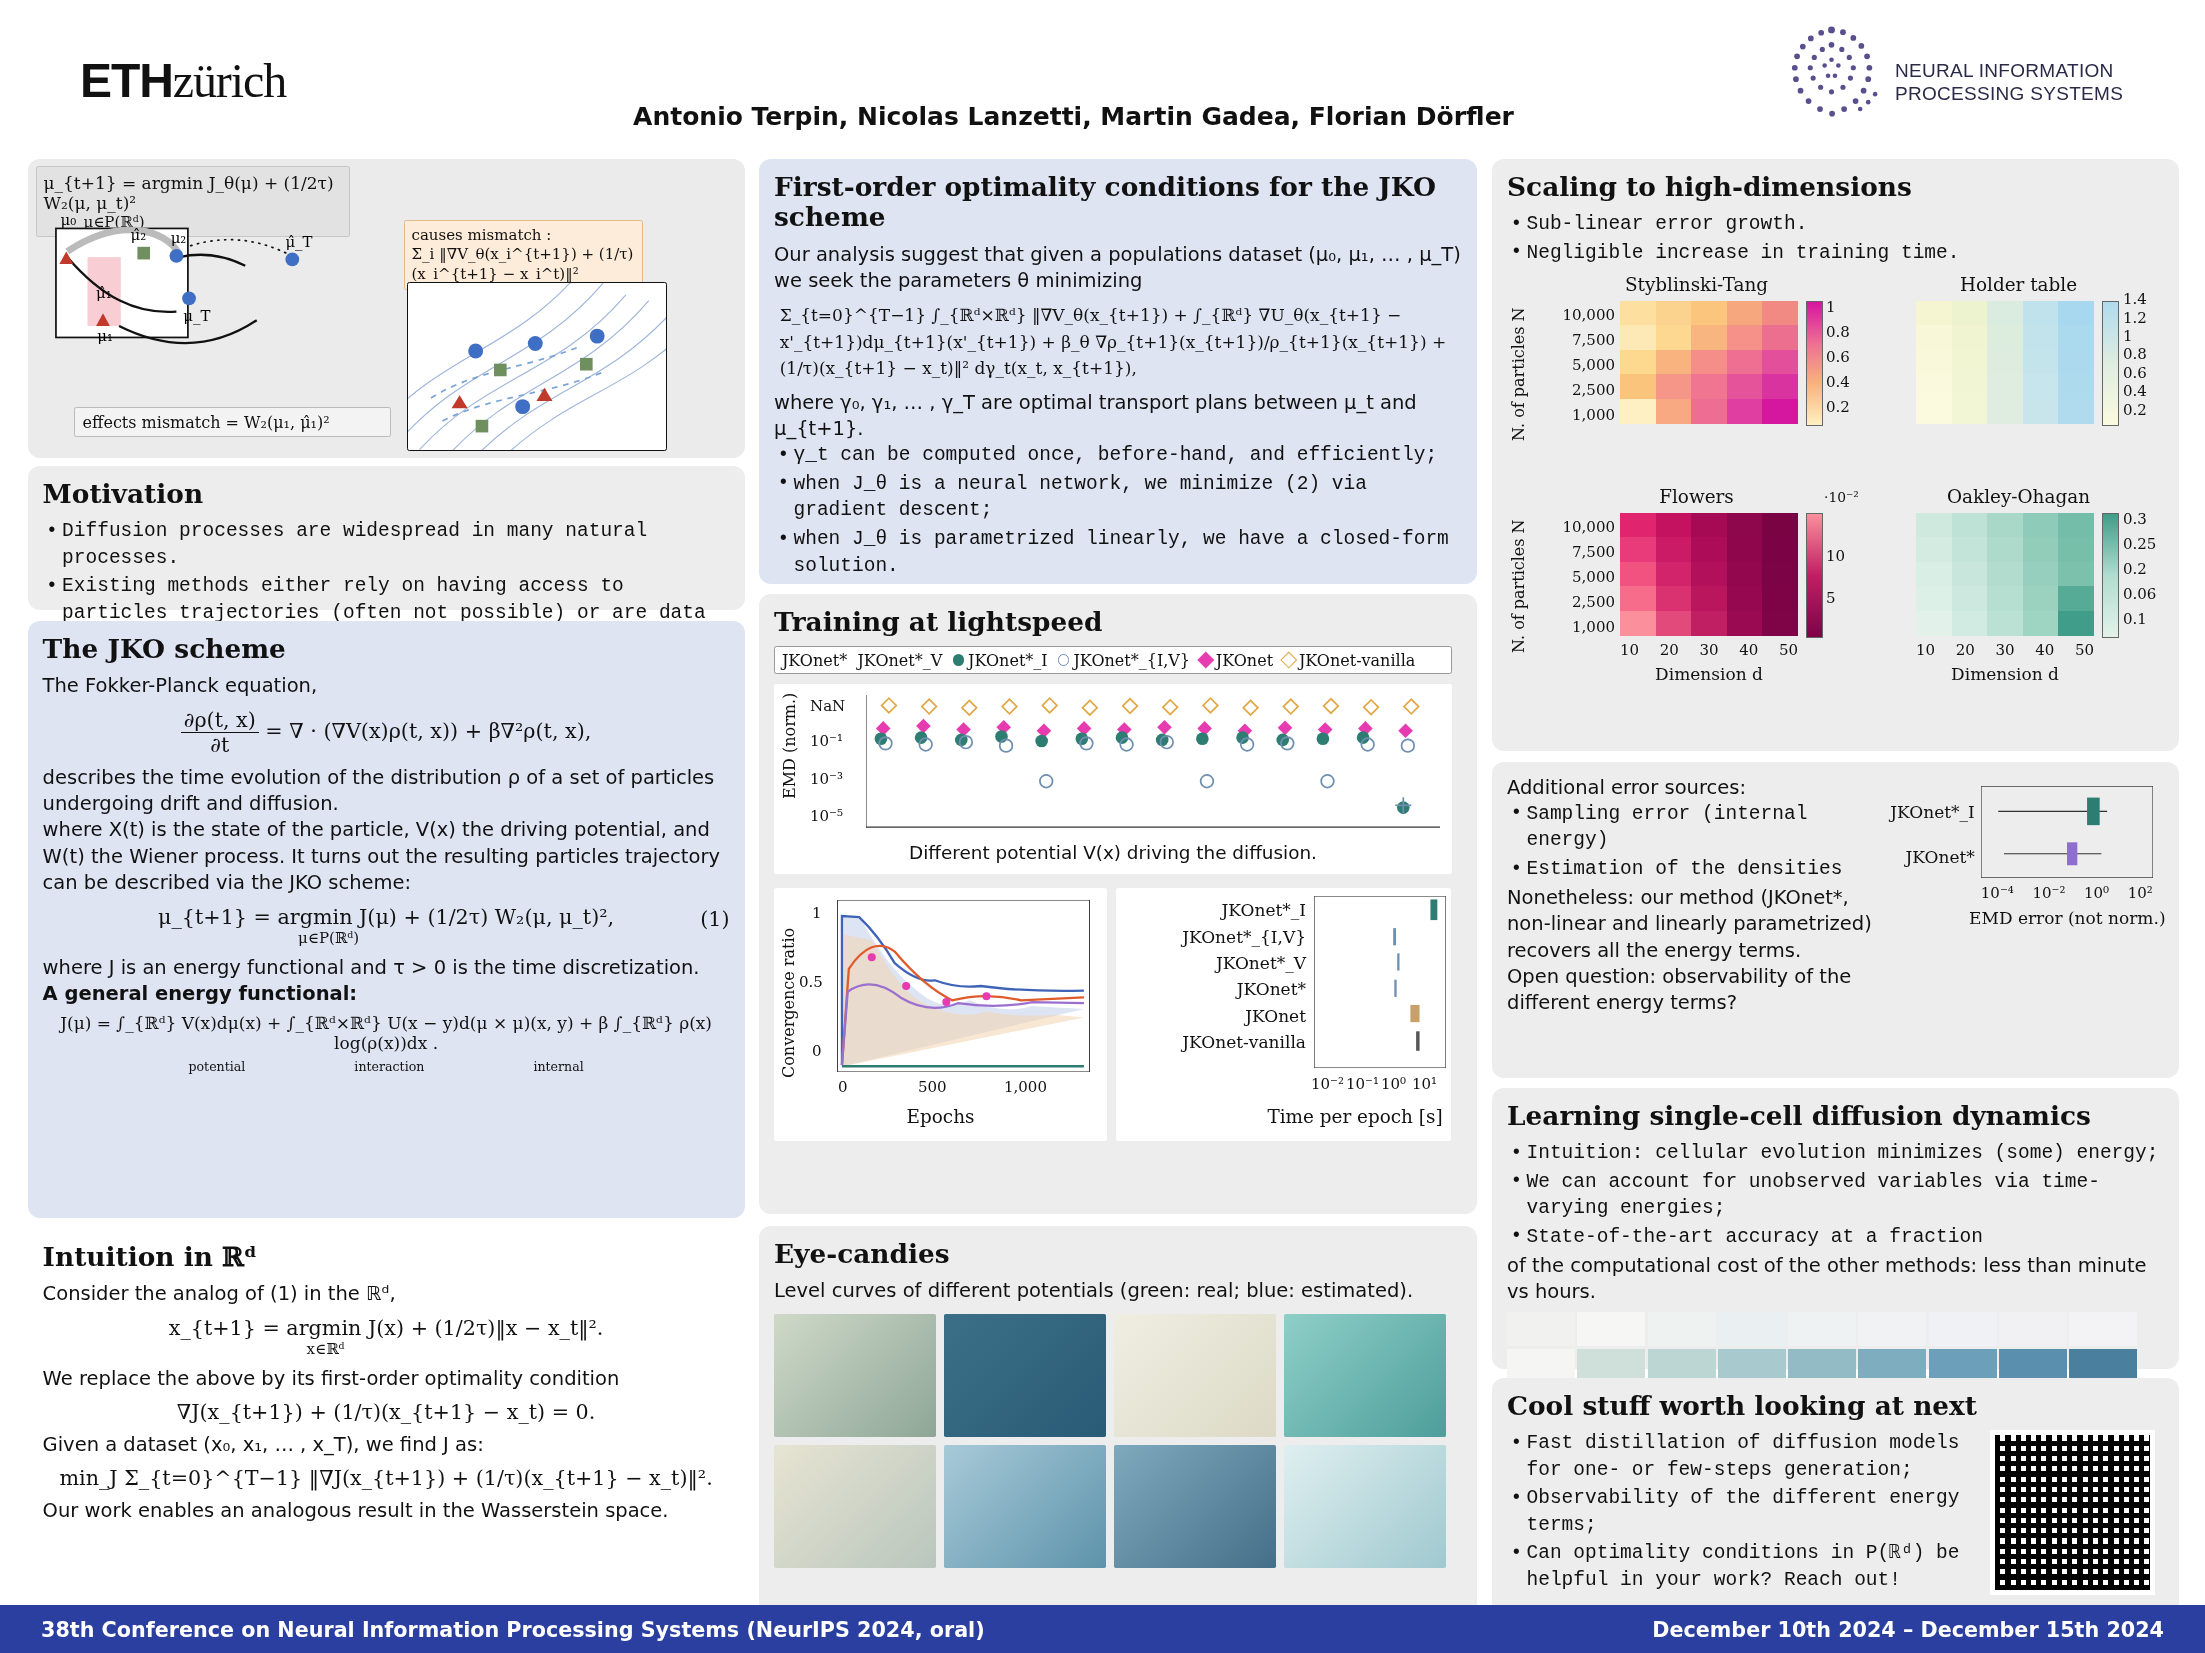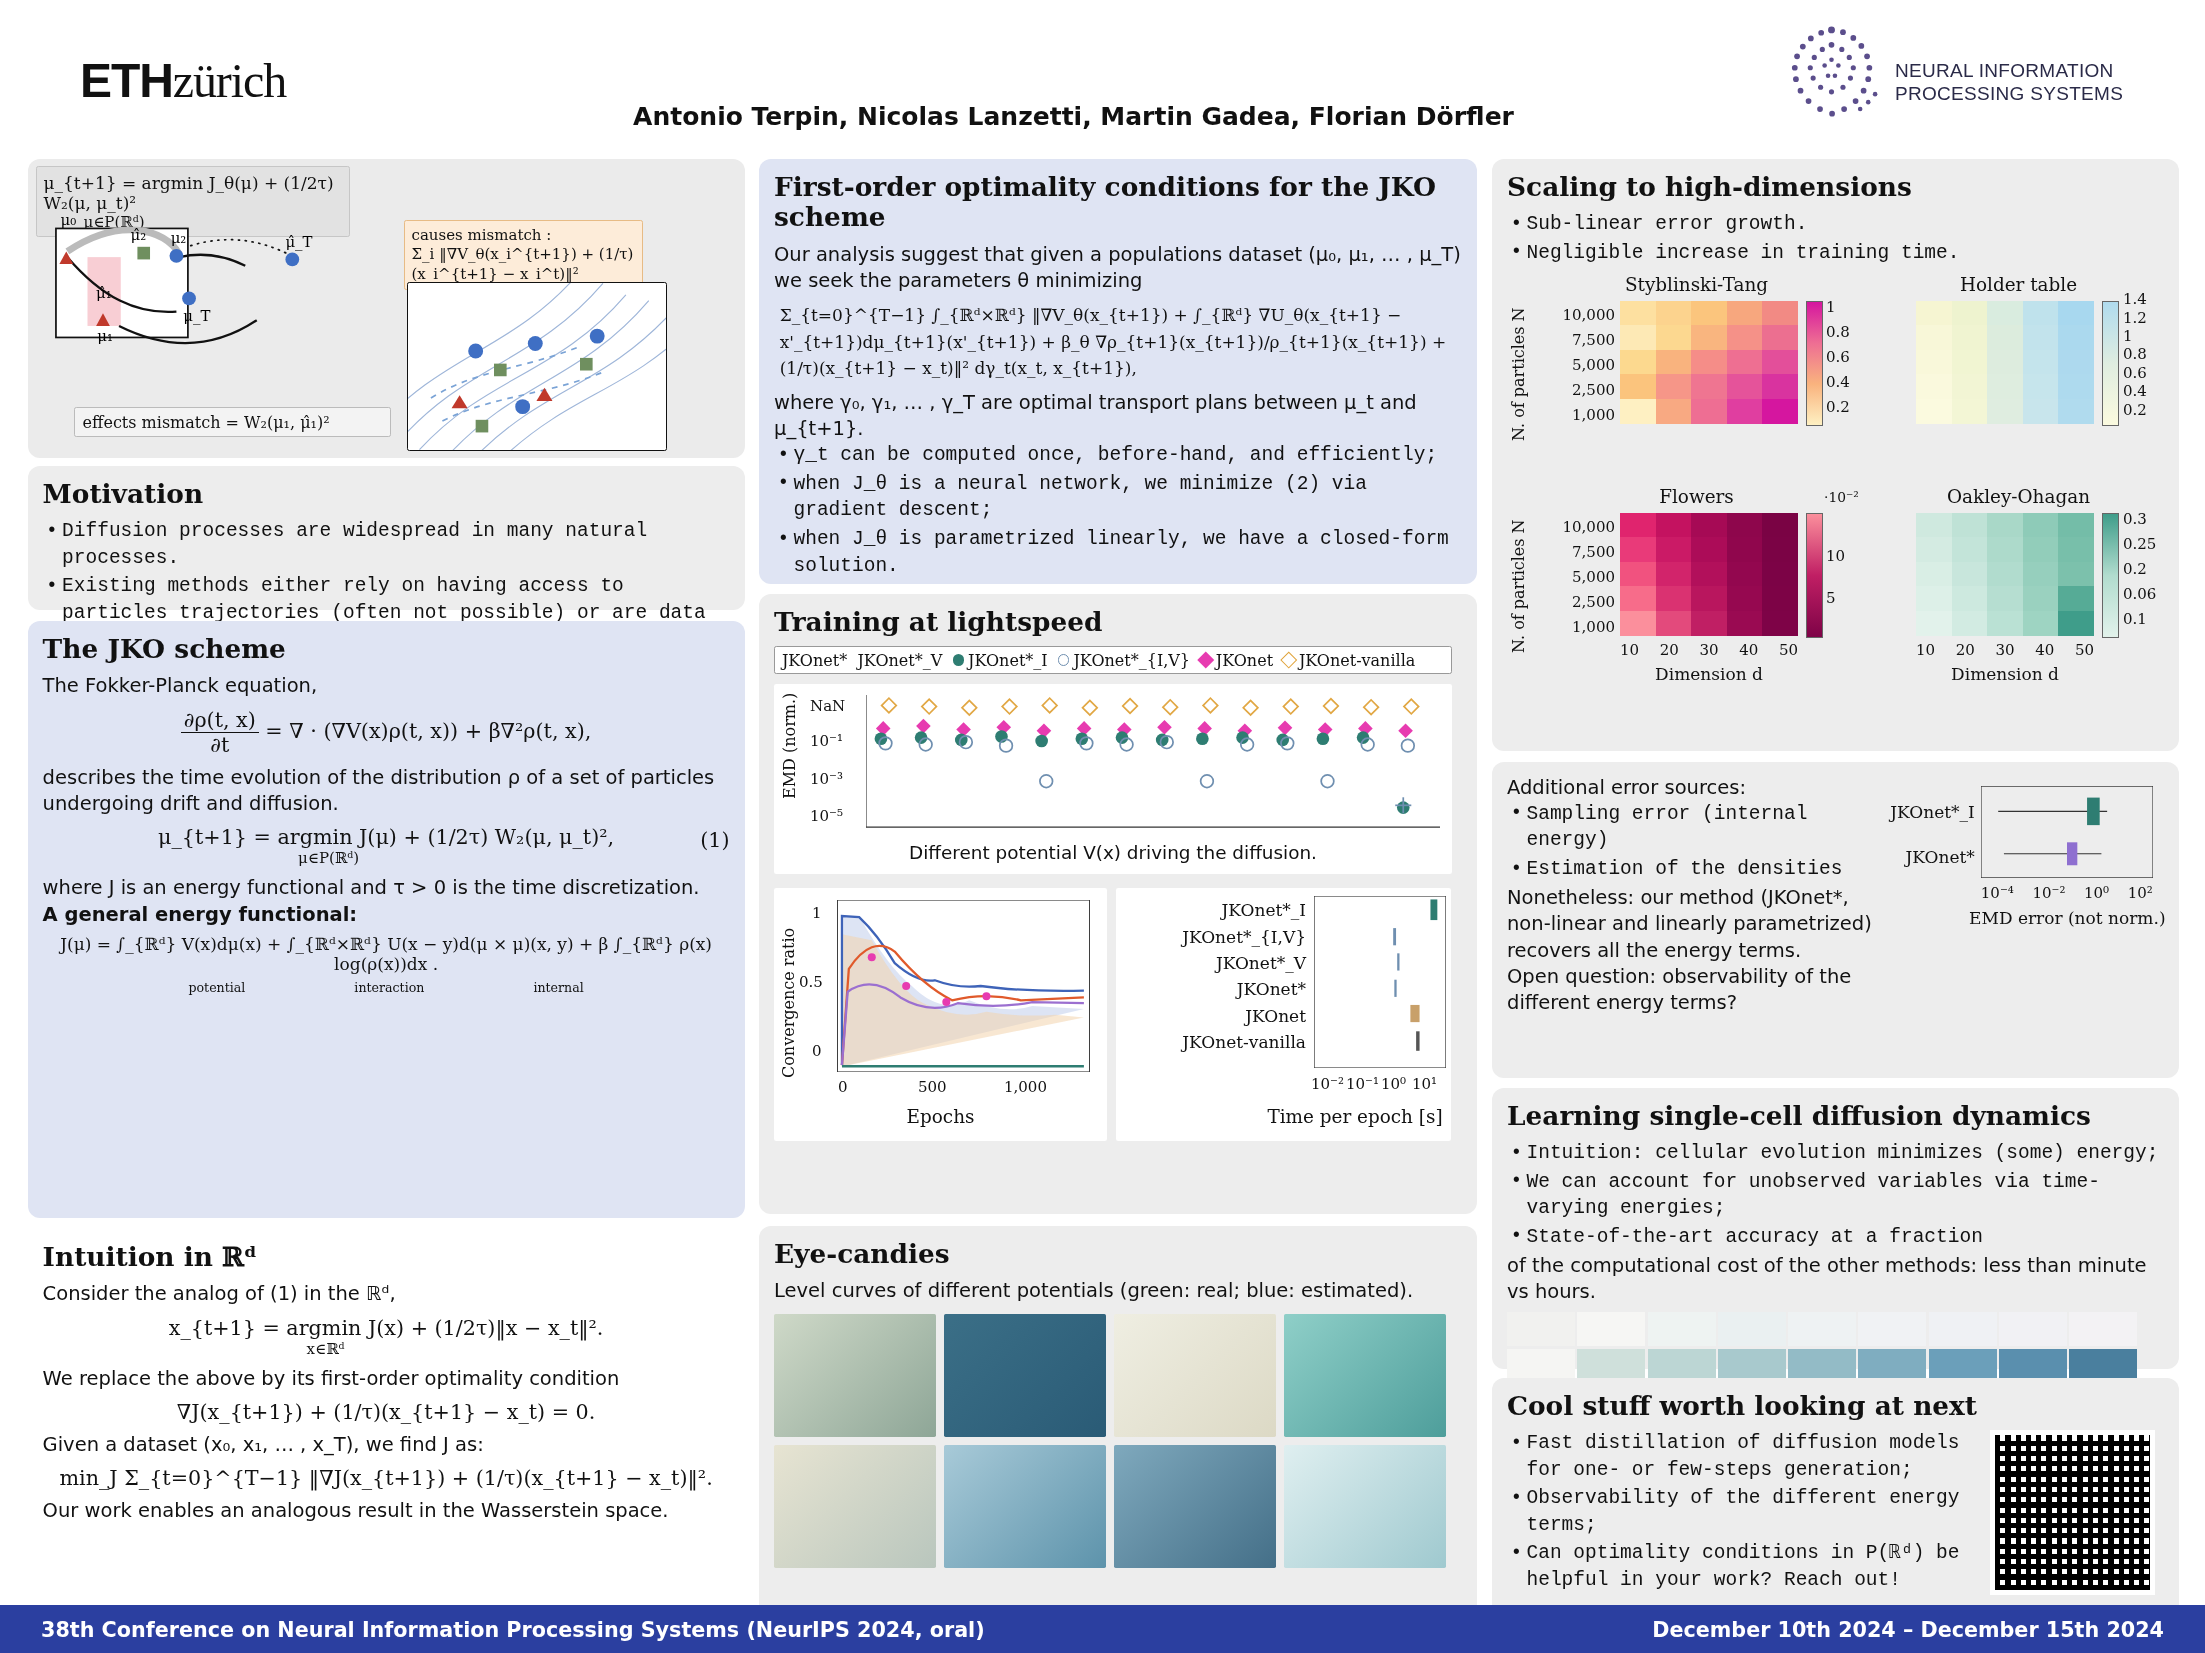--- a/index.html
+++ b/index.html
@@ -196,20 +196,21 @@
   </div>
 
   <div class="box blue" style="left:27.6px;top:621px;width:717px;height:597px;padding:12.6px 15px;box-sizing:border-box;">
     <h2 class="sect">The JKO scheme</h2>
     <div class="body-txt">The Fokker-Planck equation,</div>
     <div class="eq">
       <span class="frac"><span class="num">∂ρ(t, x)</span><span class="den">∂t</span></span>
       <span>= ∇ · (∇V(x)ρ(t, x)) + β∇²ρ(t, x),</span>
     </div>
     <div class="body-txt">describes the time evolution of the distribution ρ of a set of particles undergoing drift and diffusion.</div>
+    <div class="body-txt">where X(t) is the state of the particle, V(x) the driving potential, and W(t) the Wiener process. It turns out the resulting particles trajectory can be described via the JKO scheme:</div>
     <div class="eq" style="position:relative;">
       <span>μ_{t+1} = argmin J(μ) + (1/2τ) W₂(μ, μ_t)²,</span>
       <div class="small" style="margin-left:-115px;">μ∈P(ℝᵈ)</div>
       <span style="position:absolute;right:0;top:2.3px;">(1)</span>
     </div>
     <div class="body-txt">where J is an energy functional and τ &gt; 0 is the time discretization.</div>
     <div class="body-txt" style="font-weight:700;">A general energy functional:</div>
     <div class="eq" style="font-size:17px;margin-top:5.7px;">J(μ) = ∫_{ℝᵈ} V(x)dμ(x) + ∫_{ℝᵈ×ℝᵈ} U(x − y)d(μ × μ)(x, y) + β ∫_{ℝᵈ} ρ(x) log(ρ(x))dx .</div>
     <div style="display:flex;gap:109px;justify-content:center;font-size:12.6px;font-family:'DejaVu Serif',serif;margin-top:-2.3px;">
       <span>potential</span>

